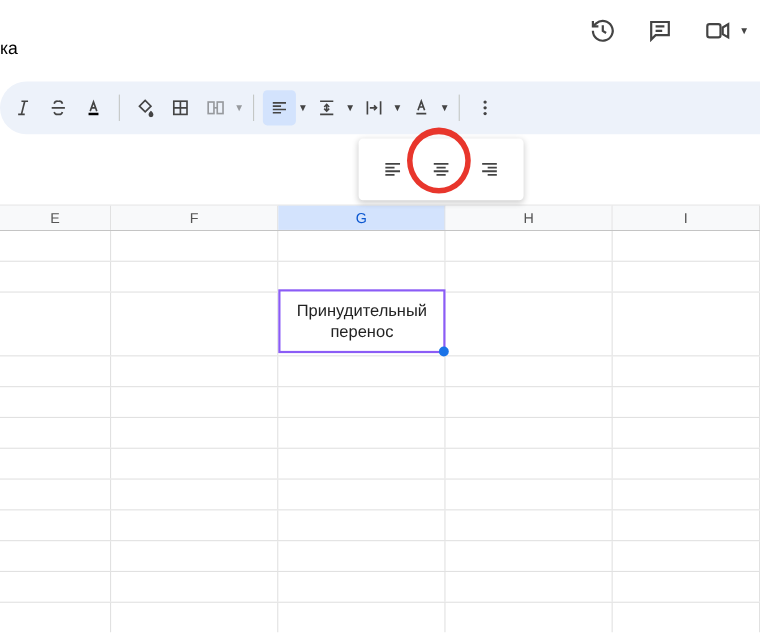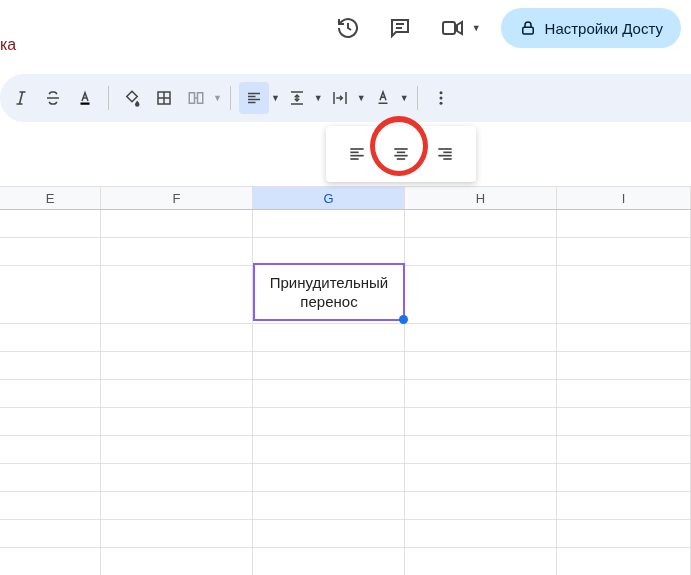--- a/index.html
+++ b/index.html
@@ -18,21 +18,21 @@
       justify-content: flex-end;
       gap: 20px;
       padding-right: 10px;
       position: relative;
     }
     .topbar-left-text {
       position: absolute;
       left: 0;
       top: 36px;
       font-size: 16px;
-      color: #7f1d1d;
+      color: #000000;
     }
     .icon-btn {
       width: 32px;
       height: 32px;
       display: flex;
       align-items: center;
       justify-content: center;
       cursor: pointer;
       border-radius: 4px;
       color: #444;
@@ -229,27 +229,20 @@
   </div>
   <div class="icon-group">
     <div class="icon-btn">
       <svg width="24" height="24" viewBox="0 0 24 24" fill="none" stroke="currentColor" stroke-width="2">
           <rect x="3" y="6" width="12" height="12" rx="2"></rect>
           <polygon points="17 9 22 6 22 18 17 15"></polygon>
         </svg>
     </div>
     <span class="caret">▼</span>
   </div>
-  <div class="share-pill">
-    <svg width="18" height="18" viewBox="0 0 24 24" fill="none" stroke="currentColor" stroke-width="2">
-        <rect x="5" y="11" width="14" height="9" rx="2"></rect>
-        <path d="M8 11V8a4 4 0 0 1 8 0v3"></path>
-      </svg>
-    <span>Настройки Досту</span>
-  </div>
 </div>
 
 <div class="toolbar">
   <div class="tb-btn">
     <svg width="18" height="18" viewBox="0 0 24 24" fill="none" stroke="currentColor" stroke-width="2">
         <line x1="10" y1="4" x2="18" y2="4"></line>
         <line x1="6" y1="20" x2="14" y2="20"></line>
         <line x1="14" y1="4" x2="10" y2="20"></line>
       </svg>
   </div>

